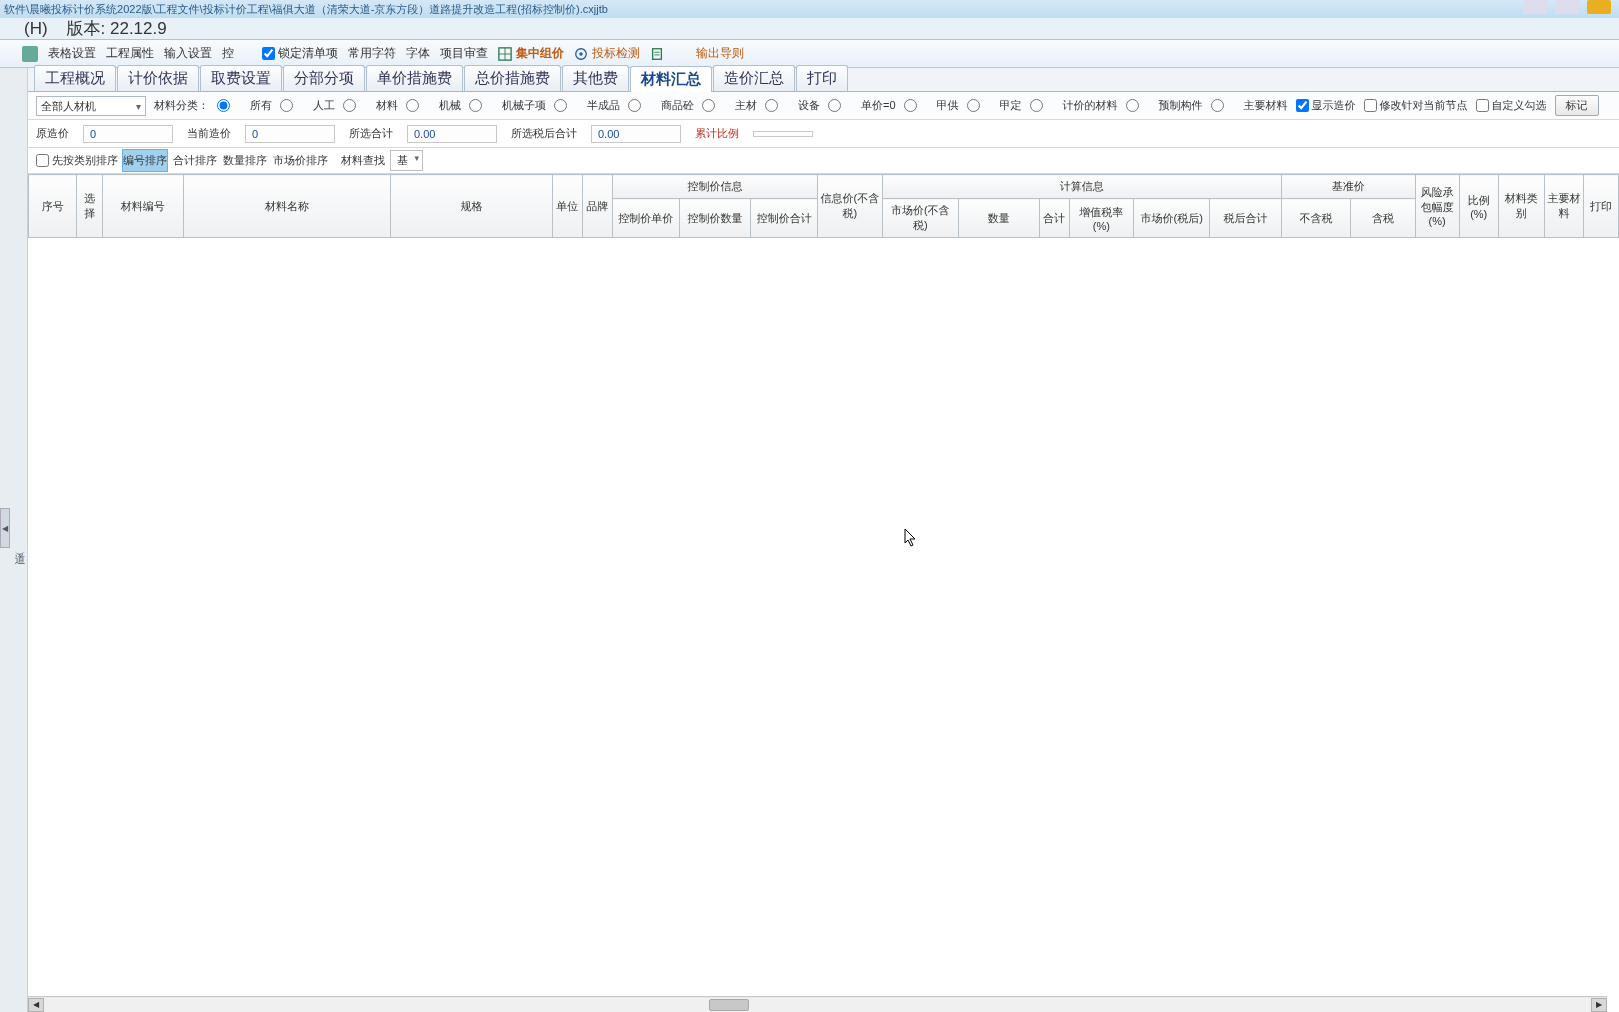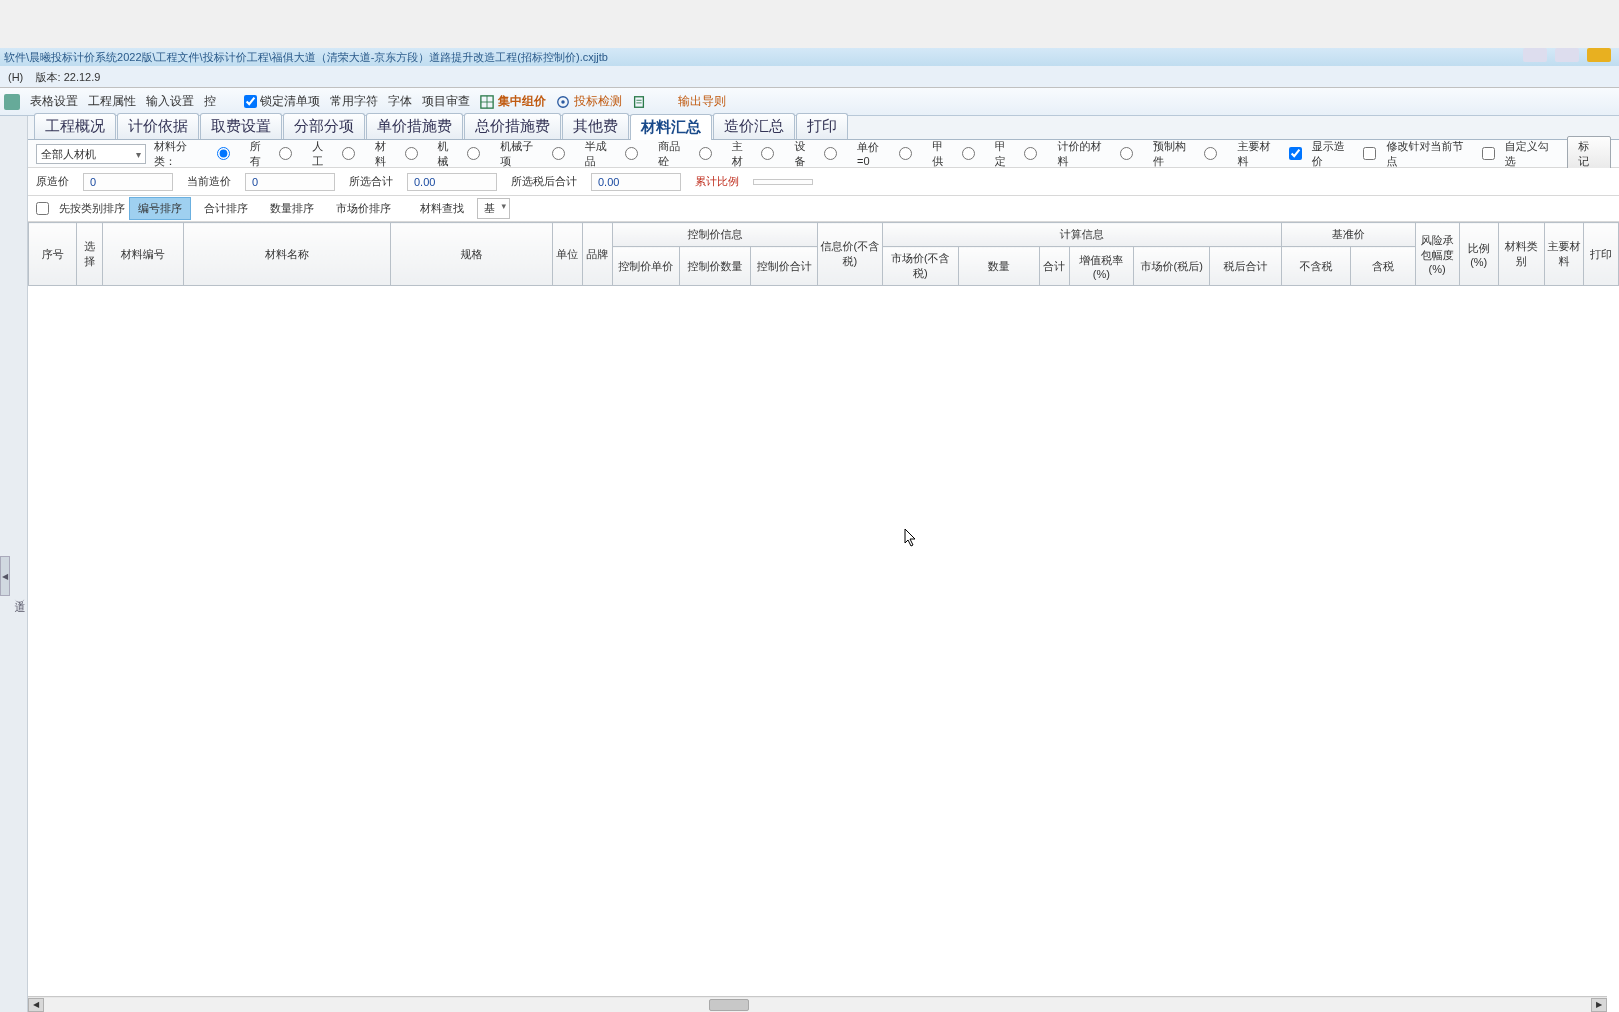--- a/index.html
+++ b/index.html
@@ -1,27 +1,27 @@
 <!DOCTYPE html>
 <html><head>
   <meta charset="utf-8">
   <style>
     * { margin: 0; padding: 0; box-sizing: border-box; font-family: "Microsoft YaHei", SimSun, sans-serif; }
     body { background: #f0f0f0; font-size: 12px; color: #333; overflow: hidden; width: 1619px; height: 1012px; position: relative; }
     
     
-    .title-bar { background: linear-gradient(#d4e8f7, #c0ddf0); height: 18px; line-height: 18px; padding-left: 4px; color: #2a5a8a; font-size: 11px; display: flex; justify-content: space-between; margin-top: 48px; }
+    .title-bar { background: linear-gradient(#d4e8f7, #c0ddf0); height: 18px; line-height: 18px; padding-left: 4px; color: #2a5a8a; font-size: 11px; display: flex; justify-content: space-between; }
     .title-bar .win-btns { display: flex; gap: 8px; padding-right: 8px; }
     .title-bar .win-btn { width: 24px; height: 14px; background: #dde; border-radius: 2px; }
     
     
-    .menu-row { background: #e8f0f8; height: 22px; line-height: 22px; padding-left: 8px; font-size: 11px; border-bottom: 1px solid #c0c0c0; }
-    
-    
-    .toolbar { background: linear-gradient(#f8fbfe, #e8f0f8); height: 28px; display: flex; align-items: center; padding: 0 4px; gap: 10px; border-bottom: 1px solid #b8c8d8; }
+    .menu-row { background: #e8f0f8; height: 22px; line-height: 22px; padding-left: 24px; font-size: 17px; border-bottom: 1px solid #c0c0c0; }
+    
+    
+    .toolbar { background: linear-gradient(#f8fbfe, #e8f0f8); height: 28px; display: flex; align-items: center; padding: 0 22px; gap: 10px; border-bottom: 1px solid #b8c8d8; }
     .tb-icon { width: 16px; height: 16px; background: #6a9; border-radius: 2px; }
     .tb-link { color: #333; cursor: pointer; }
     .tb-chk { display: flex; align-items: center; gap: 3px; margin-left: 18px; }
     .tb-special { display: flex; align-items: center; gap: 4px; color: #d08020; font-weight: 500; }
     .tb-special svg, .tb-special .sicon { width: 14px; height: 14px; }
     
     
     .main-wrap { display: flex; height: calc(100% - 68px); }
     .left-strip { width: 28px; background: #e8edf2; border-right: 1px solid #c8d0d8; writing-mode: vertical-rl; text-align: center; padding-top: 10px; font-size: 11px; color: #556; position: relative; }
     .left-collapse { position: absolute; left: 0; top: 440px; width: 10px; height: 40px; background: #d0d8e0; border: 1px solid #aab; display:flex; align-items:center; justify-content:center; font-size:8px; color:#556;}
@@ -32,33 +32,33 @@
     .tabs-row { height: 24px; display: flex; align-items: flex-end; padding-left: 6px; background: #f0f4f8; border-bottom: 1px solid #a8b8c8; }
     .tab { padding: 3px 10px; border: 1px solid #b0c0d0; border-bottom: none; background: linear-gradient(#fdfeff,#e8eef4); margin-right: 1px; border-radius: 3px 3px 0 0; font-size: 15px; cursor: pointer; color:#335;}
     .tab.active { background: #fff; font-weight: bold; color: #1a4a8a; position: relative; top: 1px; }
     
     
     .filter-row { height: 28px; display: flex; align-items: center; gap: 8px; padding: 0 8px; border-bottom: 1px solid #d8d8d8; background: #fbfcfd; font-size: 11px; }
     .combo { height: 20px; border: 1px solid #b0b8c0; background: #fff; padding: 0 18px 0 4px; line-height: 18px; position: relative; min-width: 110px; }
     .combo::after { content: "▾"; position: absolute; right: 4px; top: 1px; color: #666; font-size: 10px; }
     .radio-g { display: flex; align-items: center; gap: 20px; }
     .radio-g input { margin: 0; }
-    .chk-g { display: flex; align-items: center; gap: 10px; }
+    .chk-g { display: flex; gap: 3px; }
     .btn { padding: 2px 10px; border: 1px solid #a0a8b0; background: linear-gradient(#fdfdfd,#e8e8e8); border-radius: 2px; cursor: pointer; }
     
     
     .price-row { height: 28px; display: flex; align-items: center; gap: 14px; padding: 0 8px; border-bottom: 1px solid #d8d8d8; background: #fff; font-size: 11px; }
     .price-row label { color:#333; }
     .price-row .val { display:inline-block; min-width: 90px; border: 1px solid #c8c8c8; background:#fdfdfd; padding: 2px 6px; color:#1a4aa0;}
     .price-row .red { color: #c03020; }
     .price-row .wideval { min-width: 60px; border:1px solid #c8c8c8; padding:2px 6px; color:#1a4aa0; background:#fdfdfd;}
     
     
     .sort-row { height: 26px; display: flex; align-items: center; gap: 4px; padding: 0 8px; border-bottom: 1px solid #d8d8d8; background: #fff; font-size: 11px; }
-    .sort-btn { padding: 3px 8px; border: 1px solid transparent; cursor: pointer; }
+    .sort-btn { padding: 3px 0; border: 1px solid transparent; cursor: pointer; }
     .sort-btn.sel { background: #9fd0f0; border-color:#6bb0e0; }
     .mini-combo { border:1px solid #c0c0c0; padding:2px 14px 2px 6px; position:relative; }
     .mini-combo::after { content:"▾"; position:absolute; right:3px; font-size:9px; color:#666;}
     
     
     .grid-wrap { flex:1; overflow:auto; position:relative; }
     table.grid { border-collapse: collapse; width: 100%; table-layout: fixed; }
     table.grid th { border: 1px solid #b8c0c8; background: linear-gradient(#fdfdfd,#eef0f2); font-weight: normal; font-size: 11px; padding: 4px 2px; color:#333; text-align:center; }
     
     

